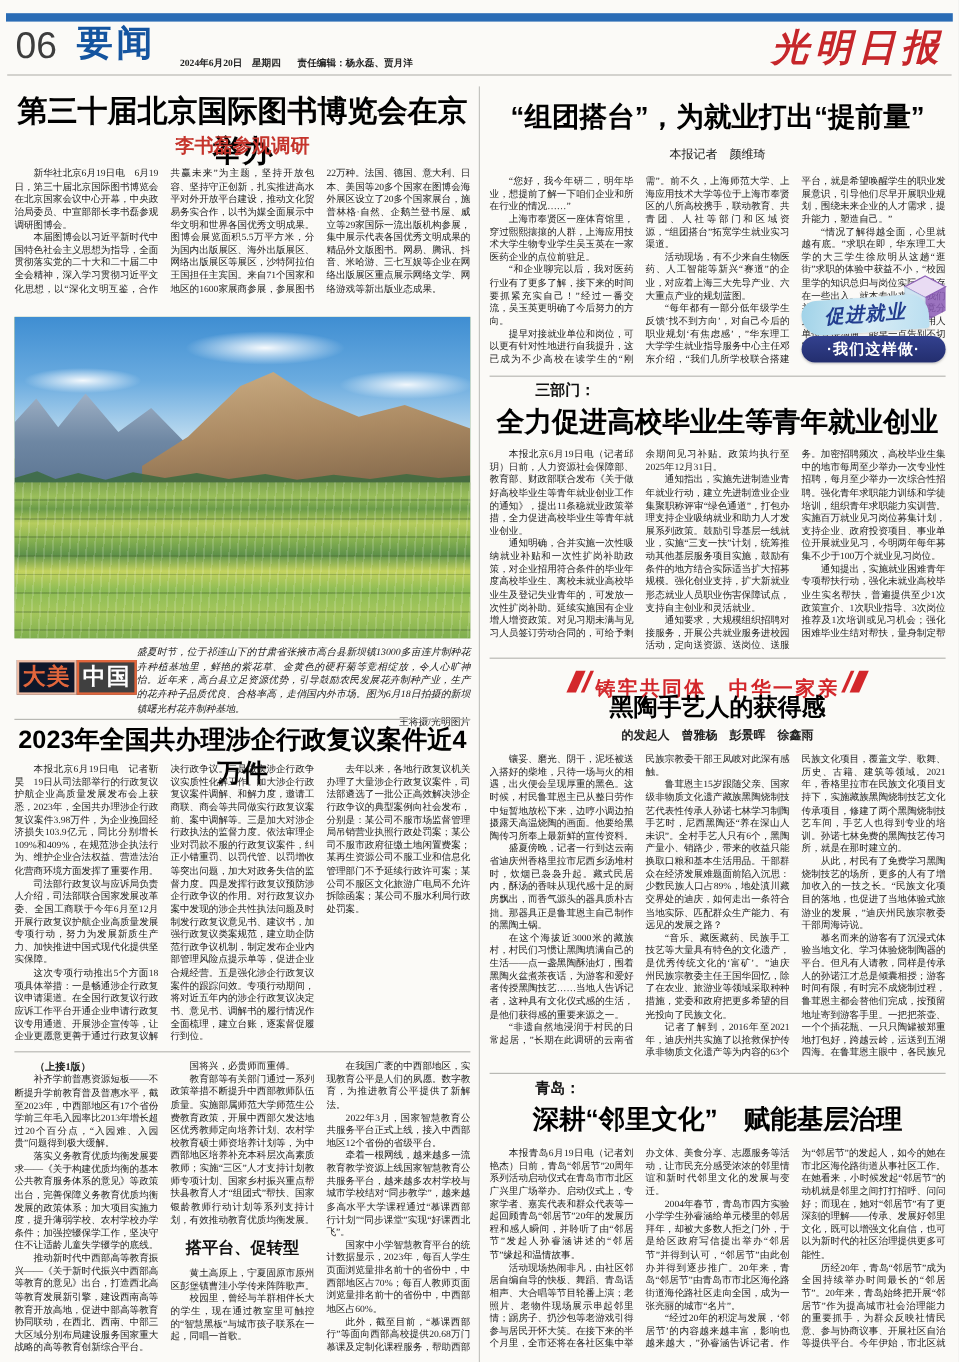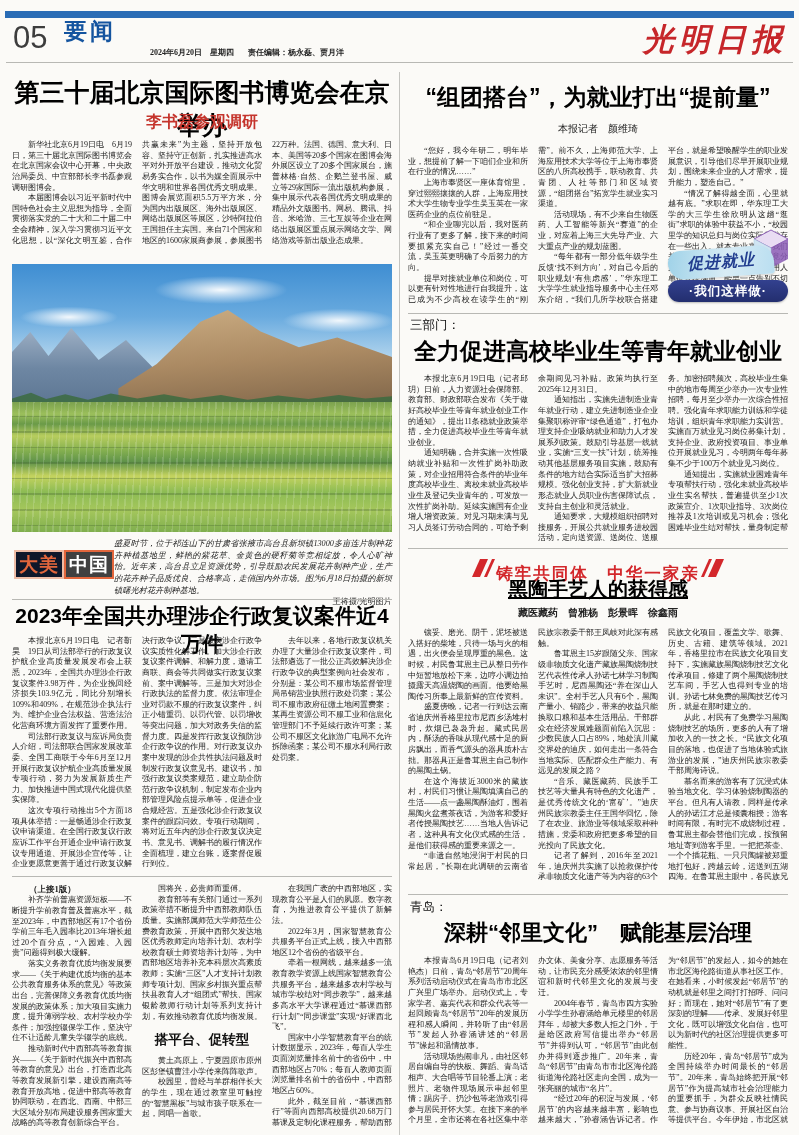--- a/index.html
+++ b/index.html
@@ -1,39 +1,39 @@
 <!DOCTYPE html>
 <html><head>
 <meta charset="utf-8">
 <style>
   html,body{margin:0;padding:0;background:#e8e8e6;}
   #page{position:relative;width:799px;height:1135px;margin:0 auto;background:#fbfaf7;overflow:hidden;
         font-family:"Liberation Serif",serif;color:#1a1a1a;}
   
   #topbar{position:absolute;left:5px;top:11px;width:789px;height:7px;background:#2a6cb5;}
   #page-num{position:absolute;left:13px;top:20px;font-family:"Liberation Sans",sans-serif;font-size:31px;color:#3d3d3d;}
-  #section-name{position:absolute;left:64px;top:16px;font-family:"Liberation Sans",sans-serif;font-size:23px;font-weight:900;color:#14549f;letter-spacing:3px;}
+  #section-name{position:absolute;left:64px;top:16px;font-family:"Liberation Sans",sans-serif;font-size:30px;font-weight:900;color:#14549f;letter-spacing:3px;}
   #date-line{position:absolute;left:150px;top:47px;font-size:8px;font-weight:bold;color:#222;}
   #date-line span{margin-right:14px;}
   #masthead{position:absolute;right:12px;top:19px;font-size:31px;color:#c6262a;font-weight:900;font-style:italic;letter-spacing:5px;}
   .hrule{position:absolute;height:1px;background:#b8b8b4;}
   #vrule{position:absolute;left:399px;top:72px;width:1px;height:1063px;background:#c4c4c0;}
   
   .h-main{position:absolute;text-align:center;font-family:"Liberation Sans",sans-serif;font-weight:900;color:#000;margin:0;}
   #h-expo{left:12px;top:76px;width:380px;font-size:25px;}
   #h-expo-sub{position:absolute;left:12px;top:112px;width:380px;text-align:center;color:#c5342c;font-size:16px;font-weight:700;}
   #h-review{left:12px;top:602px;width:380px;font-size:21px;}
   #h-jobs{left:408px;top:82px;width:380px;font-size:23px;}
   #h-notice{left:408px;top:336px;width:380px;font-size:23px;}
-  #h-pottery{left:408px;top:576px;width:380px;font-size:20px;text-decoration:underline;}
+  #h-pottery{left:408px;top:576px;width:380px;font-size:20px;}
   #h-qingdao{left:408px;top:918px;width:380px;font-size:22px;}
   .byline{position:absolute;width:380px;text-align:center;font-size:10px;color:#222;}
   #byline-jobs{left:408px;top:122px;}
   #byline-pottery{left:408px;top:606px;font-weight:bold;}
-  .kicker{position:absolute;font-size:12.5px;font-weight:normal;color:#111;}
+  .kicker{position:absolute;font-size:12.5px;font-weight:bold;color:#111;margin-left:36px;}
   #kicker-notice{left:410px;top:317px;}
   #kicker-qingdao{left:410px;top:899px;}
   
   .body{position:absolute;column-count:3;column-gap:10px;column-fill:auto;overflow:hidden;
         text-align:justify;font-size:8px;line-height:1.33;color:#222;}
   .body p{margin:0;text-indent:2em;}
   #body-expo{left:12px;top:140px;width:380px;height:116px;}
   #body-review{left:12px;top:636px;width:380px;height:234px;}
   #body-cont{left:12px;top:884px;width:380px;height:249px;}
   #body-jobs{left:408px;top:146px;width:380px;height:164px;}
@@ -86,21 +86,21 @@
   .pill{position:absolute;left:0;top:48px;width:120px;height:22px;background:linear-gradient(180deg,#33418f,#232e6e);
     border-radius:12px;color:#fff;text-align:center;font-family:"Liberation Sans",sans-serif;font-weight:900;
     font-size:12.5px;line-height:22px;letter-spacing:1px;box-shadow:0 1px 2px rgba(0,0,0,.25);}
 </style>
 </head>
 <body>
 
 <div id="page">
 
   <div id="topbar"></div>
-  <div id="page-num">05</div>
+  <div id="page-num">06</div>
   <div id="section-name">要闻</div>
   <div id="date-line">
     <span>2024年6月20日　星期四</span><span>责任编辑：杨永磊、贾月洋</span>
   </div>
   <div id="masthead">光明日报</div>
   <div class="hrule" id="rule-top" style="left:6px;top:62px;width:787px;"></div>
   <div id="vrule"></div>
 
   <h1 class="h-main" id="h-expo">第三十届北京国际图书博览会在京举办</h1>
   <div id="h-expo-sub">李书磊参观调研</div>
@@ -196,21 +196,21 @@
       <p>通知提出，实施就业困难青年专项帮扶行动，强化未就业高校毕业生实名帮扶，普遍提供至少1次政策宣介、1次职业指导、3次岗位推荐及1次培训或见习机会；强化困难毕业生结对帮扶，量身制定帮扶计划，针对性提供高质量岗位信息。</p>
     </div>
 
   <div class="hrule" style="left:408px;top:548px;width:380px;"></div>
   <div id="banner">
     <span class="slash"></span>
     <span class="banner-text">铸牢共同体　中华一家亲</span>
     <span class="slash rev"></span>
   </div>
   <h2 class="h-main" id="h-pottery">黑陶手艺人的获得感</h2>
-  <div class="byline" id="byline-pottery">藏医藏药　曾雅杨　彭景晖　徐鑫雨</div>
+  <div class="byline" id="byline-pottery">的发起人　曾雅杨　彭景晖　徐鑫雨</div>
   <div class="body" id="body-pottery">
       <p>镶妥、磨光、阴干，泥坯被送入搭好的柴堆，只待一场与火的相遇，出火便会呈现厚重的黑色。这时候，村民鲁茸恩主已从整日劳作中短暂地放松下来，边哼小调边拍摄露天高温烧陶的画面。他要给黑陶传习所奉上最新鲜的宣传资料。</p>
       <p>盛夏傍晚，记者一行到达云南省迪庆州香格里拉市尼西乡汤堆村时，炊烟已袅袅升起。藏式民居内，酥汤的香味从现代感十足的厨房飘出，而香气源头的器具质朴古拙。那器具正是鲁茸恩主自己制作的黑陶土锅。</p>
       <p>在这个海拔近3000米的藏族村，村民们习惯让黑陶填满自己的生活——点一盏黑陶酥油灯，围着黑陶火盆煮茶夜话，为游客和爱好者传授黑陶技艺……当地人告诉记者，这种具有文化仪式感的生活，是他们获得感的重要来源之一。</p>
       <p>“非遗自然地浸润于村民的日常起居，”长期在此调研的云南省民族宗教委干部王凤岐对此深有感触。</p>
       <p>鲁茸恩主15岁跟随父亲、国家级非物质文化遗产藏族黑陶烧制技艺代表性传承人孙诺七林学习制陶手艺时，尼西黑陶还“养在深山人未识”。全村手艺人只有6个，黑陶产量小、销路少，带来的收益只能换取口粮和基本生活用品。干部群众在经济发展难题面前陷入沉思：少数民族人口占89%，地处滇川藏交界处的迪庆，如何走出一条符合当地实际、匹配群众生产能力、有远见的发展之路？</p>
       <p>“音乐、藏医藏药、民族手工技艺等大量具有特色的文化遗产，是优秀传统文化的‘富矿’。”迪庆州民族宗教委主任王国华回忆，除了在农业、旅游业等领域采取种种措施，党委和政府把更多希望的目光投向了民族文化。</p>
       <p>记者了解到，2016年至2021年，迪庆州共实施了以抢救保护传承非物质文化遗产等为内容的63个民族文化项目，覆盖文学、歌舞、历史、古籍、建筑等领域。2021年，香格里拉市在民族文化项目支持下，实施藏族黑陶烧制技艺文化传承项目，修建了两个黑陶烧制技艺车间，手艺人也得到专业的培训。孙诺七林免费的黑陶技艺传习所，就是在那时建立的。</p>
       <p>从此，村民有了免费学习黑陶烧制技艺的场所，更多的人有了增加收入的一技之长。“民族文化项目的落地，也促进了当地体验式旅游业的发展，”迪庆州民族宗教委干部周海诗说。</p>
       <p>慕名而来的游客有了沉浸式体验当地文化、学习体验烧制陶器的平台。但凡有人请教，同样是传承人的孙诺江才总是倾囊相授；游客时间有限，有时完不成烧制过程，鲁茸恩主都会替他们完成，按预留地址寄到游客手里。一把把茶壶、一个个插花瓶、一只只陶罐被郑重地打包好，跨越云岭，运送到五湖四海。在鲁茸恩主眼中，各民族兄弟姐妹共同建设家园、共同奋斗致富的经历，如同陶器一般，耐得住高温，经得起磨砺。</p>

